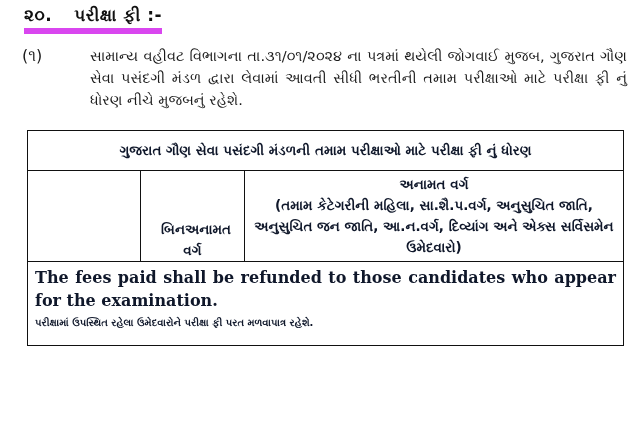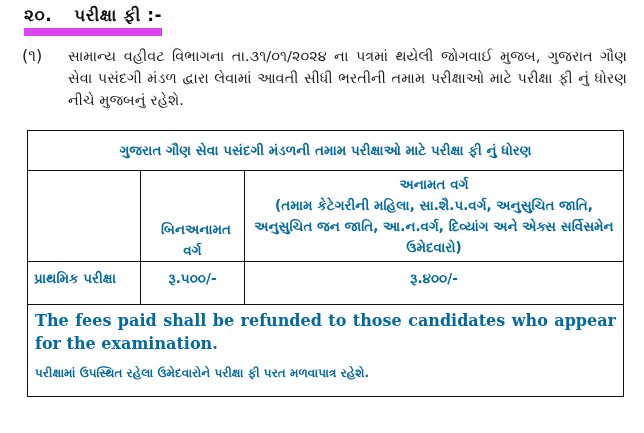--- a/index.html
+++ b/index.html
@@ -3,51 +3,51 @@
 <meta charset="utf-8">
 <style>
   html, body { margin: 0; padding: 0; background: #ffffff; }
   body {
     width: 644px; height: 433px; overflow: hidden; position: relative;
     font-family: "DejaVu Sans", sans-serif; color: #111111;
   }
   .section-title {
     position: absolute; left: 24px; top: 4px;
     font-size: 17px; font-weight: bold; letter-spacing: 0.5px;
-    border-bottom: 8px solid #d946ef; padding-bottom: 2px; line-height: 22px;
+    border-bottom: 6px solid #d946ef; padding-bottom: 2px; line-height: 22px;
     white-space: nowrap;
   }
   .section-title .num { margin-right: 22px; }
   .para {
     position: absolute; left: 22px; top: 45px; width: 605px;
     font-size: 14.5px; line-height: 22px; color: #1a1a1a;
   }
   .para .marker { position: absolute; left: 0; top: 0; width: 40px; font-size: 16px; }
-  .para .body { margin-left: 46px; text-align: justify; }
+  .para .body { margin-left: 68px; text-align: justify; }
   table.fees {
     position: absolute; left: 27px; top: 130px; width: 596px;
     border-collapse: collapse; table-layout: fixed;
   }
   table.fees td, table.fees th {
     border: 1.5px solid #111; padding: 0; vertical-align: middle;
-    font-weight: bold; font-size: 13.5px; line-height: 21px; color: #0369a1;
+    font-weight: bold; font-size: 13.5px; line-height: 21px; color: #0f172a;
   }
   .title-cell { height: 39px; text-align: center; font-size: 14px; }
   .hdr-row td { height: 88px; text-align: center; }
   .cat-row td { height: 36px; }
   .label-cell { padding-left: 6px !important; text-align: left; vertical-align: top !important; padding-top: 6px !important; }
   .amt-cell { text-align: center; vertical-align: top !important; padding-top: 6px !important; }
   .note-cell {
     padding: 4px 7px 12px 7px !important; vertical-align: top !important;
   }
   .note-en {
     font-family: "DejaVu Serif", serif; font-size: 16px; line-height: 23px;
     font-weight: bold; text-align: justify; text-align-last: left; margin: 0;
   }
-  .note-gu { font-size: 12px; font-weight: bold; margin-top: 8px; }
+  .note-gu { font-size: 10px; font-weight: bold; }
 </style>
 </head>
 <body>
 
 <div class="section-title">
   <span class="num">૨૦.</span><span>પરીક્ષા ફી :-</span>
 </div>
 
 <div class="para">
   <span class="marker">(૧)</span>
@@ -67,25 +67,20 @@
   <tr class="hdr-row">
     <td></td>
     <td>
       <div style="padding:0 20px;margin-top:48px;">બિનઅનામત વર્ગ</div>
     </td>
     <td>
       <div>અનામત વર્ગ</div>
       <div style="padding:0 6px;">(તમામ કેટેગરીની મહિલા, સા.શૈ.પ.વર્ગ, અનુસુચિત જાતિ, અનુસુચિત જન જાતિ, આ.ન.વર્ગ, દિવ્યાંગ અને એક્સ સર્વિસમેન ઉમેદવારો)</div>
     </td>
   </tr>
-  <tr class="cat-row">
-    <td class="label-cell">પ્રાથમિક પરીક્ષા</td>
-    <td class="amt-cell">રૂ.૫૦૦/-</td>
-    <td class="amt-cell">રૂ.૪૦૦/-</td>
-  </tr>
   <tr>
     <td colspan="3" class="note-cell">
       <p class="note-en">The fees paid shall be refunded to those candidates who appear for the examination.</p>
       <div class="note-gu">પરીક્ષામાં ઉપસ્થિત રહેલા ઉમેદવારોને પરીક્ષા ફી પરત મળવાપાત્ર રહેશે.</div>
     </td>
   </tr>
 </tbody>
   </table>
 
 </body></html>

